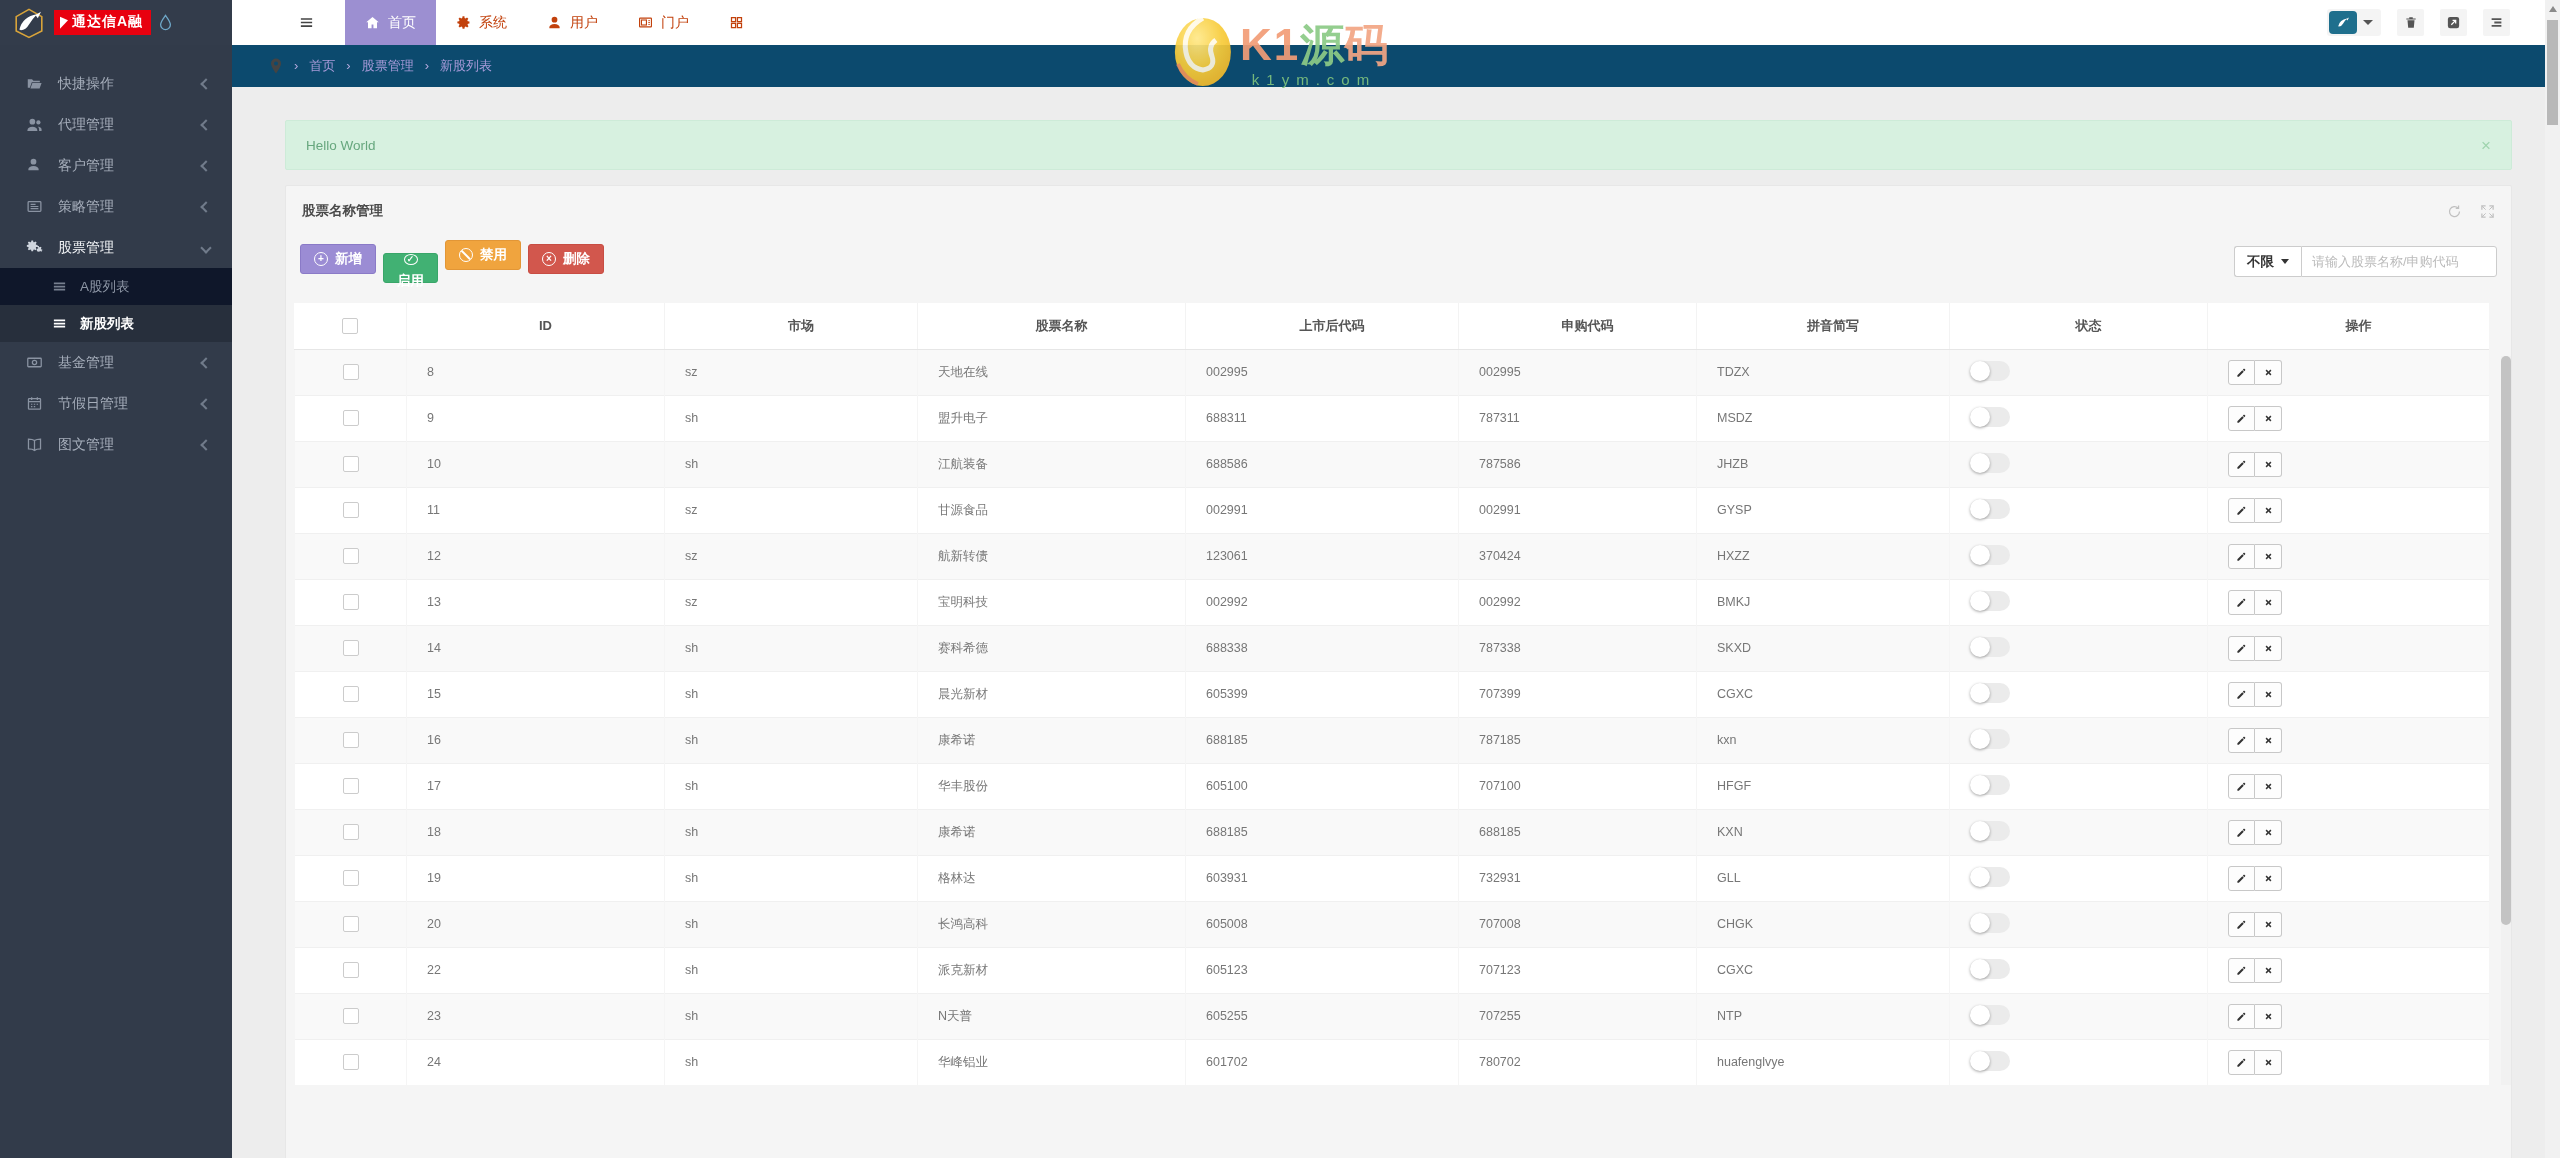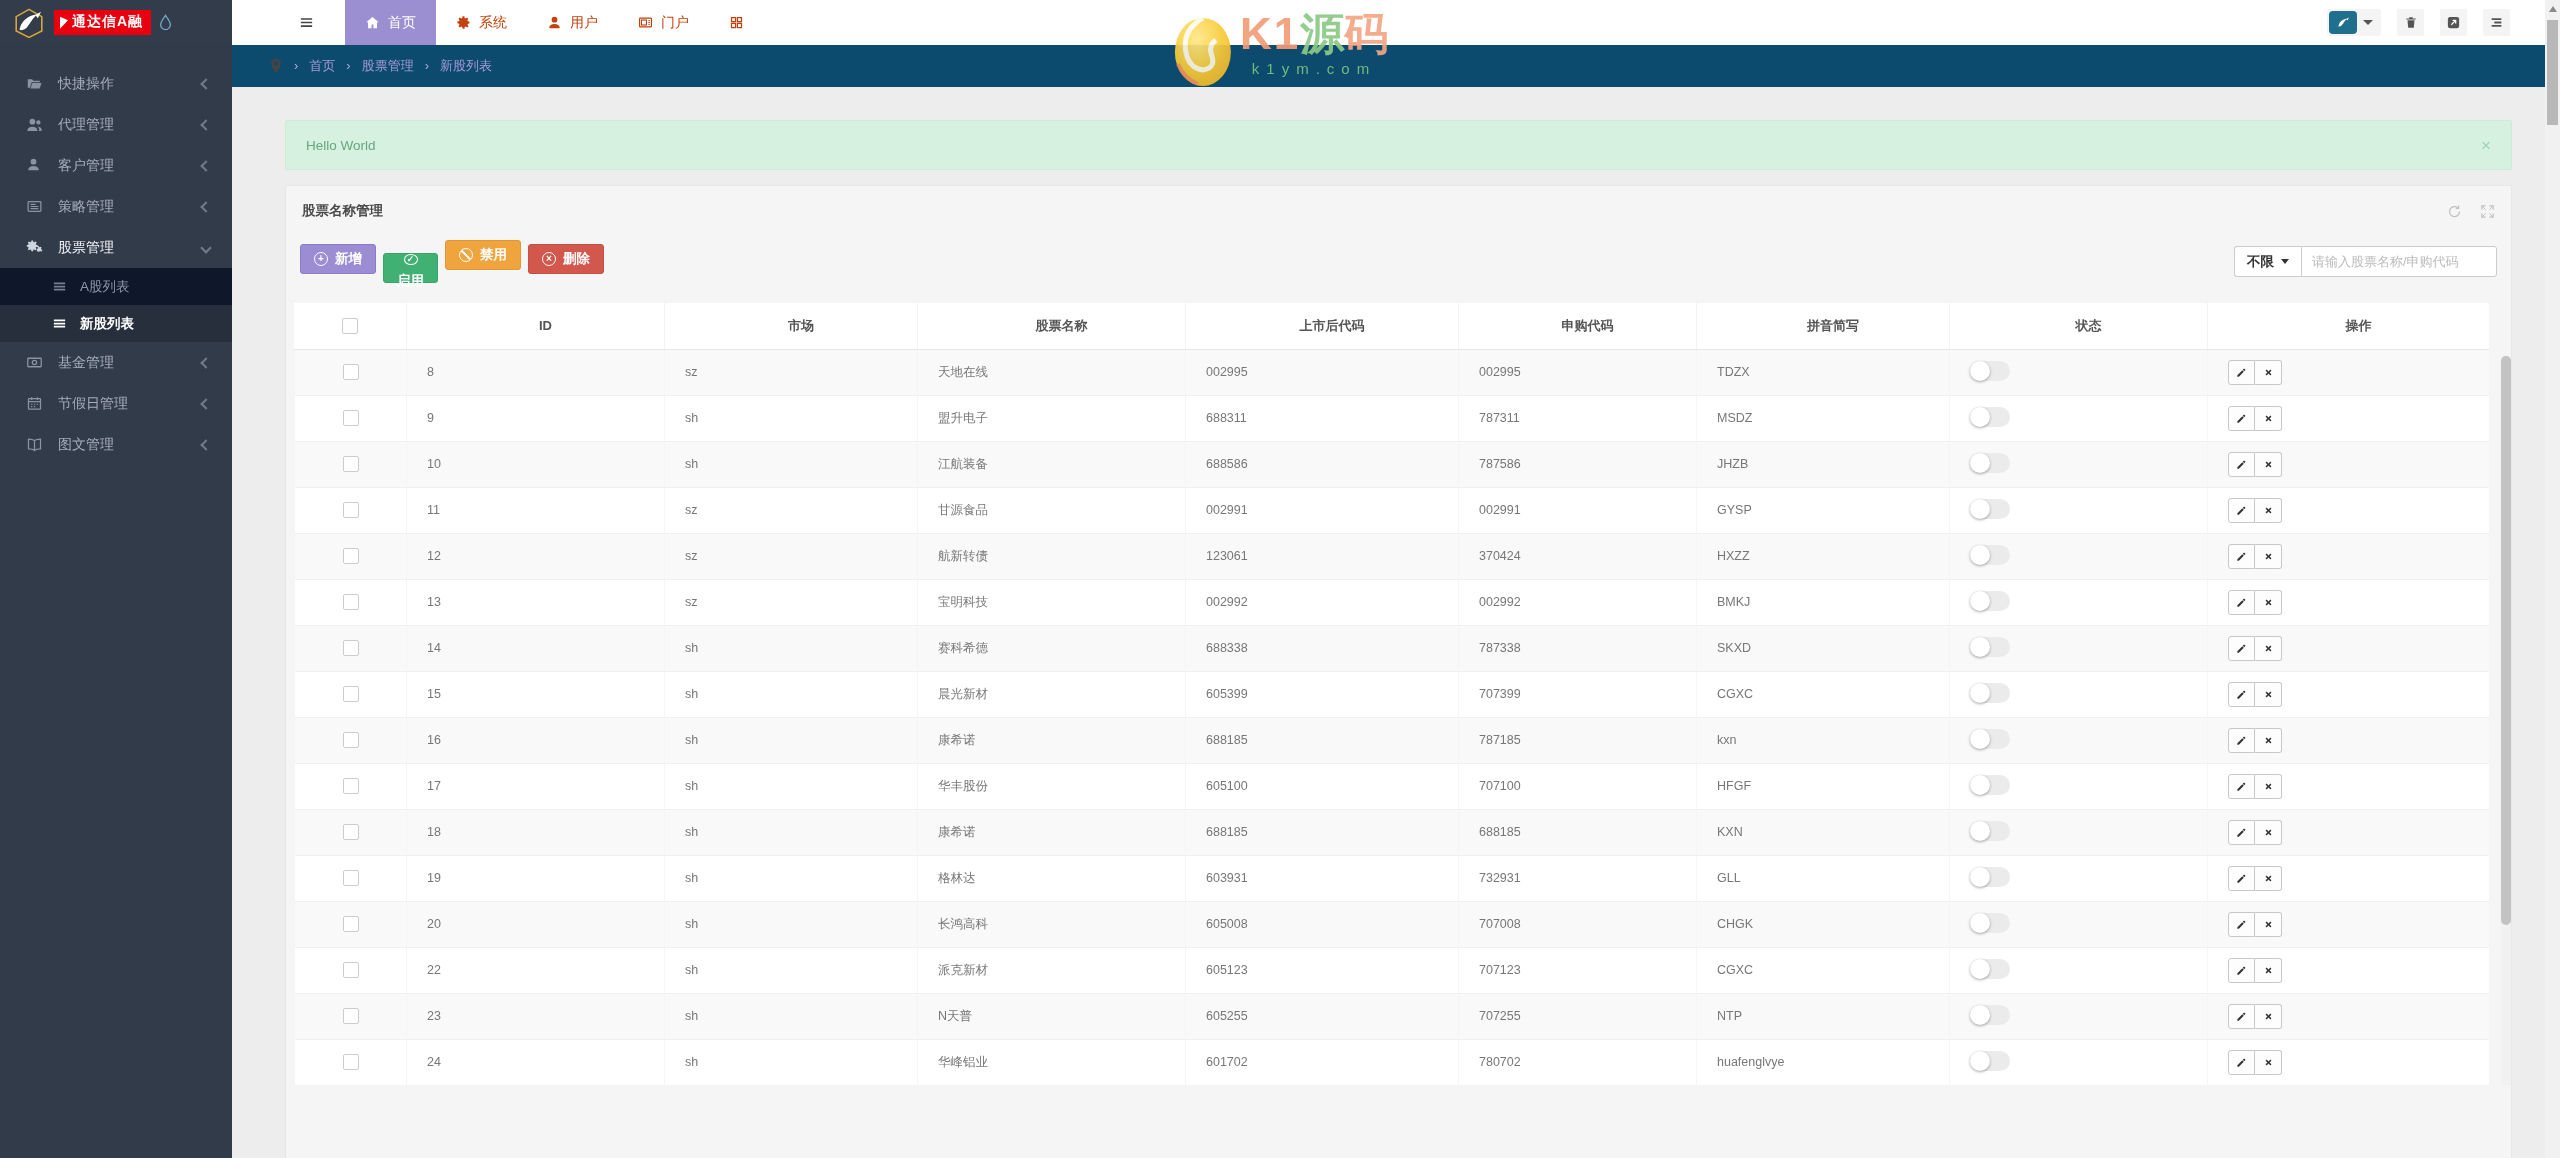--- a/index.html
+++ b/index.html
@@ -98,21 +98,21 @@
   .op-btn svg { width:11px; height:11px; }
 
   
   .inner-scroll { position:absolute; right:0; top:116px; bottom:8px; width:10px; background:#f1f1f1; }
   .inner-scroll .thumb { width:10px; height:78%; background:#c3c3c3; border-radius:5px; }
   .win-scroll { position:absolute; top:0; right:0; bottom:0; width:15px; background:#f1f1f1; z-index:9; }
   .win-scroll .up { width:0; height:0; border-left:4px solid transparent; border-right:4px solid transparent; border-bottom:6px solid #8a8a8a; margin:6px auto 8px auto; }
   .win-scroll .thumb { width:11px; height:105px; background:#b8b8b8; margin:0 auto; }
 
   
-  .watermark { position:absolute; top:12px; left:50%; transform:translateX(-50%); display:flex; align-items:flex-start; gap:6px; z-index:10; opacity:.92; pointer-events:none; }
+  .watermark { position:absolute; top:12px; left:50%; transform:translateX(-50%); display:flex; align-items:flex-end; gap:6px; z-index:10; opacity:.92; pointer-events:none; }
   .wm-right { display:flex; flex-direction:column; align-items:center; }
   .wm-title { font-size:44px; font-weight:bold; line-height:1; display:flex; align-items:flex-end; }
   .wm-k1 { color:#f29d77; letter-spacing:2px; }
   .wm-yuan { color:#8cca86; }
   .wm-ma { color:#f2a684; }
   .wm-domain { color:#7ec27e; font-size:15px; letter-spacing:7px; margin-top:4px; }
 
   svg { display:block; }
 </style>
 </head>

